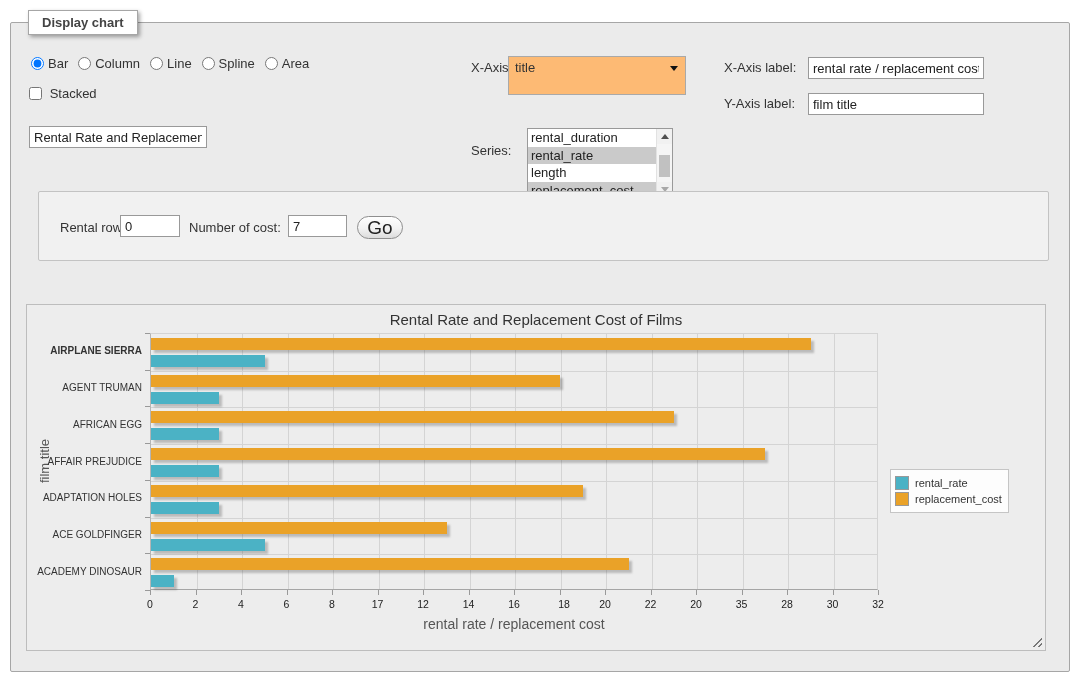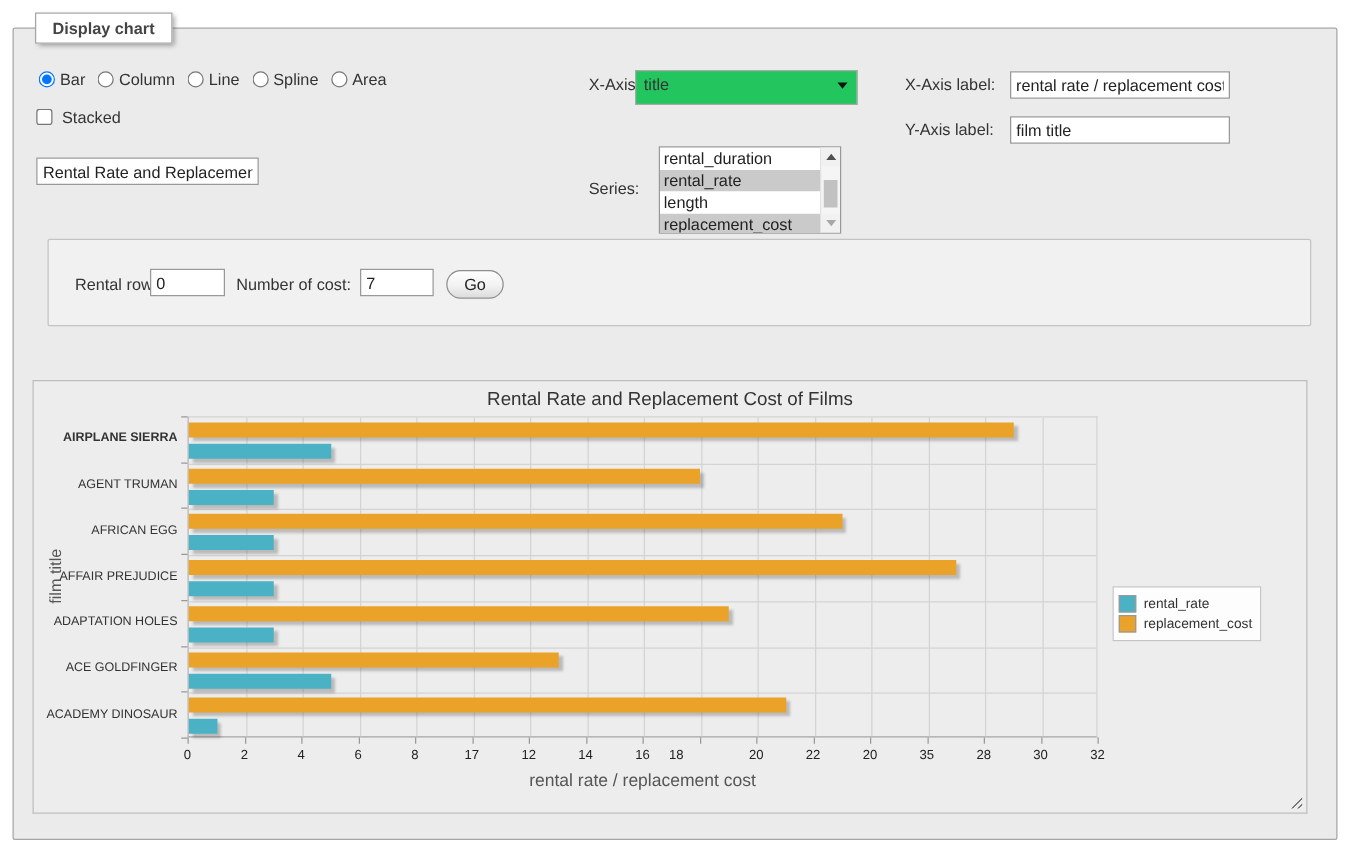--- a/index.html
+++ b/index.html
@@ -10,21 +10,21 @@
   .fieldset-legend { position: absolute; left: 17px; top: -13px; background: #ffffff;
     border: 1px solid #a6a6a6; padding: 4px 13px; font-weight: bold; color: #444;
     box-shadow: 2px 2px 4px rgba(0,0,0,0.35); }
   .abs { position: absolute; }
   label.inline { margin-right: 10px; }
   input[type="radio"], input[type="checkbox"] { vertical-align: -2px; margin-right: 4px; }
   input[type="text"] { border: 1px solid #999; background: #fff; height: 22px;
     padding: 2px 4px; font-family: "Liberation Sans", sans-serif; font-size: 13px; color: #222; }
   .ctl-label { color: #333; }
   
-  .select { background: #22c55e; border: 1px solid #a9a9a9; width: 178px; height: 28px;
+  .select { background: #fdba74; border: 1px solid #a9a9a9; width: 178px; height: 39px;
     padding: 3px 6px; position: relative; cursor: default; }
   .select .arrow { position: absolute; right: 7px; top: 9px; width: 0; height: 0;
     border-left: 4px solid transparent; border-right: 4px solid transparent;
     border-top: 5px solid #111; }
   
   .listbox { background: #fff; border: 1px solid #999; width: 146px; height: 70px;
     position: relative; overflow: hidden; }
   .listbox .rows { position: absolute; left: 0; top: 0; right: 16px; bottom: 0; }
   .listbox .row { height: 17.5px; line-height: 17px; padding-left: 3px; white-space: nowrap; color: #222; }
   .listbox .row.selected { background: #cacaca; }
@@ -33,21 +33,21 @@
   .sb-btn { position: absolute; left: 0; width: 15px; height: 15px; background: #f1f1f1;
     display: flex; align-items: center; justify-content: center; }
   .sb-up { top: 0; } .sb-down { bottom: 0; }
   .tri-up { width:0;height:0;border-left:4px solid transparent;border-right:4px solid transparent;border-bottom:5px solid #505050; }
   .tri-down { width:0;height:0;border-left:4px solid transparent;border-right:4px solid transparent;border-top:5px solid #a8a8a8; }
   .sb-thumb { position: absolute; left: 2px; width: 11px; background: #c1c1c1; }
   
   .row-panel { left: 27px; top: 168px; width: 1011px; height: 70px; background: #f1f1f1;
     border: 1px solid #c3c3c3; border-radius: 2px; }
   .go-btn { position: absolute; left: 318px; top: 24px; width: 46px; height: 23px;
-    border: 1px solid #8e8e8e; border-radius: 12px; color: #222; font-size: 13px;
+    border: 1px solid #8e8e8e; border-radius: 12px; color: #222; font-size: 19px;
     background: linear-gradient(to bottom, #fefefe 0%, #f2f2f2 55%, #dcdcdc 100%);
     font-family: "Liberation Sans", sans-serif; cursor: pointer; }
   
   .chart-panel { left: 15px; top: 281px; width: 1020px; height: 347px;
     background: #ededed; border: 1px solid #bdbdbd; position: absolute; }
   .chart-title { position: absolute; left: 0; top: 6px; width: 100%; text-align: center;
     font-size: 15px; color: #333; }
   .plot { position: absolute; left: 123px; top: 28px; width: 728px; height: 257px;
     border-left: 1px solid #b5b5b5; border-top: 1px solid #d4d4d4;
     border-right: 1px solid #d4d4d4; border-bottom: 1px solid #a5a5a5; }
@@ -190,21 +190,21 @@
       <div class="x-tick-label" style="left: 290px;">8</div>
       <div class="x-tick" style="left: 350.5px;"></div>
       <div class="x-tick-label" style="left: 335.5px;">17</div>
       <div class="x-tick" style="left: 396px;"></div>
       <div class="x-tick-label" style="left: 381px;">12</div>
       <div class="x-tick" style="left: 441.5px;"></div>
       <div class="x-tick-label" style="left: 426.5px;">14</div>
       <div class="x-tick" style="left: 487px;"></div>
       <div class="x-tick-label" style="left: 472px;">16</div>
       <div class="x-tick" style="left: 532.5px;"></div>
-      <div class="x-tick-label" style="left: 499px;">18</div>
+      <div class="x-tick-label" style="left: 522px;">18</div>
       <div class="x-tick" style="left: 578px;"></div>
       <div class="x-tick-label" style="left: 563px;">20</div>
       <div class="x-tick" style="left: 623.5px;"></div>
       <div class="x-tick-label" style="left: 608.5px;">22</div>
       <div class="x-tick" style="left: 669px;"></div>
       <div class="x-tick-label" style="left: 654px;">20</div>
       <div class="x-tick" style="left: 714.5px;"></div>
       <div class="x-tick-label" style="left: 699.5px;">35</div>
       <div class="x-tick" style="left: 760px;"></div>
       <div class="x-tick-label" style="left: 745px;">28</div>

